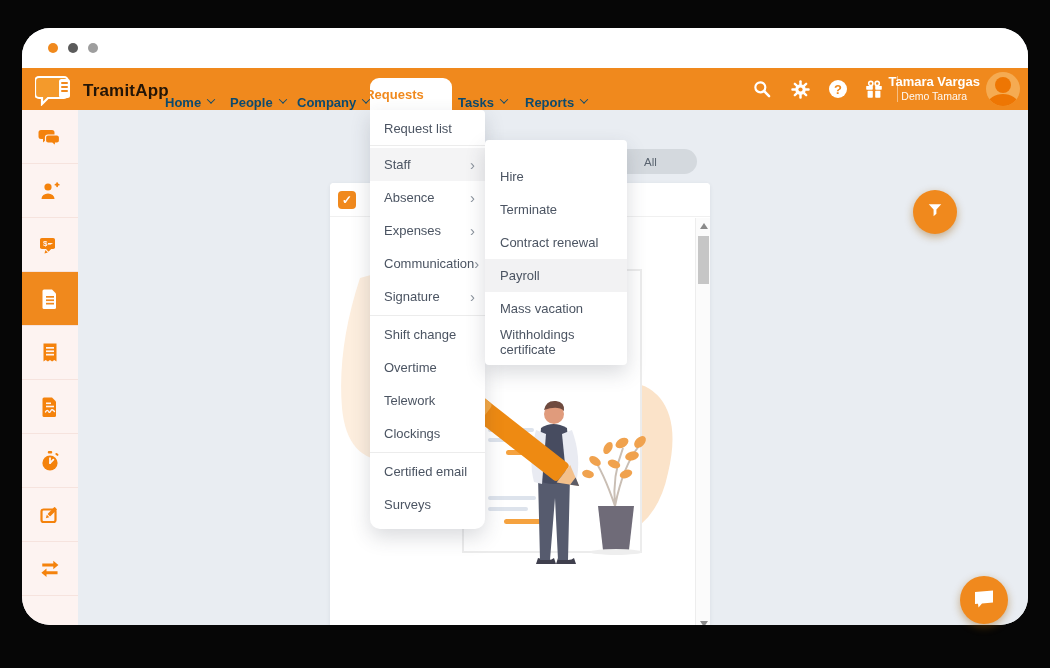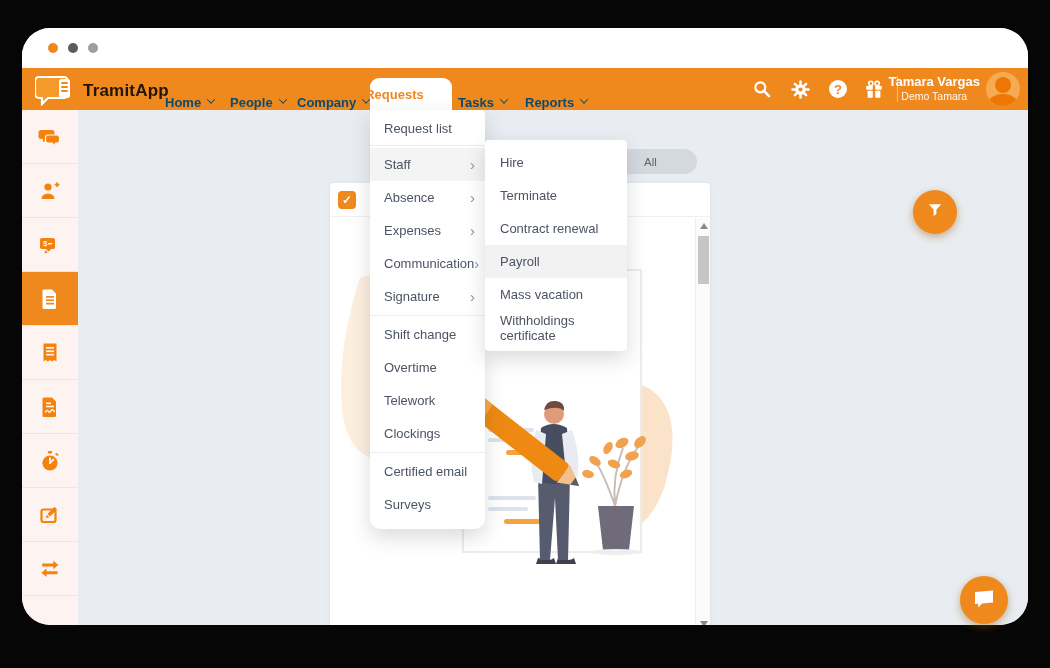--- a/index.html
+++ b/index.html
@@ -90,21 +90,21 @@
                border-radius:0 4px 10px 10px; box-shadow:0 8px 20px rgba(50,55,70,.18);
                padding:3px 0 8px 0; z-index:30; }
   .menu-item { height:33px; display:flex; align-items:center; padding:0 10px 0 14px;
                font-size:13px; color:#4b5462; cursor:pointer; position:relative; }
   .menu-item.first { height:30px; }
   .menu-item.hl { background:#f4f4f5; }
   .menu-sep { height:1px; background:#ececec; margin:2px 0; }
   .sub-arrow { margin-left:auto; color:#8a929c; font-size:15px; line-height:1; }
 
   .submenu-card { position:absolute; left:485px; top:140px; width:142px; background:#ffffff;
-                  border-radius:4px; box-shadow:0 8px 20px rgba(50,55,70,.18); padding:6px 0 7px 0; z-index:31; }
+                  border-radius:4px; box-shadow:0 8px 20px rgba(50,55,70,.18); padding:20px 0 7px 0; z-index:31; }
   .submenu-card .menu-item { height:33px; padding-left:15px; }
   .submenu-card .menu-item.hl { background:#f2f2f3; }
 </style>
 </head>
 <body>
 
 <div class="stage">
   <div class="window">
 
     <div class="titlebar">

